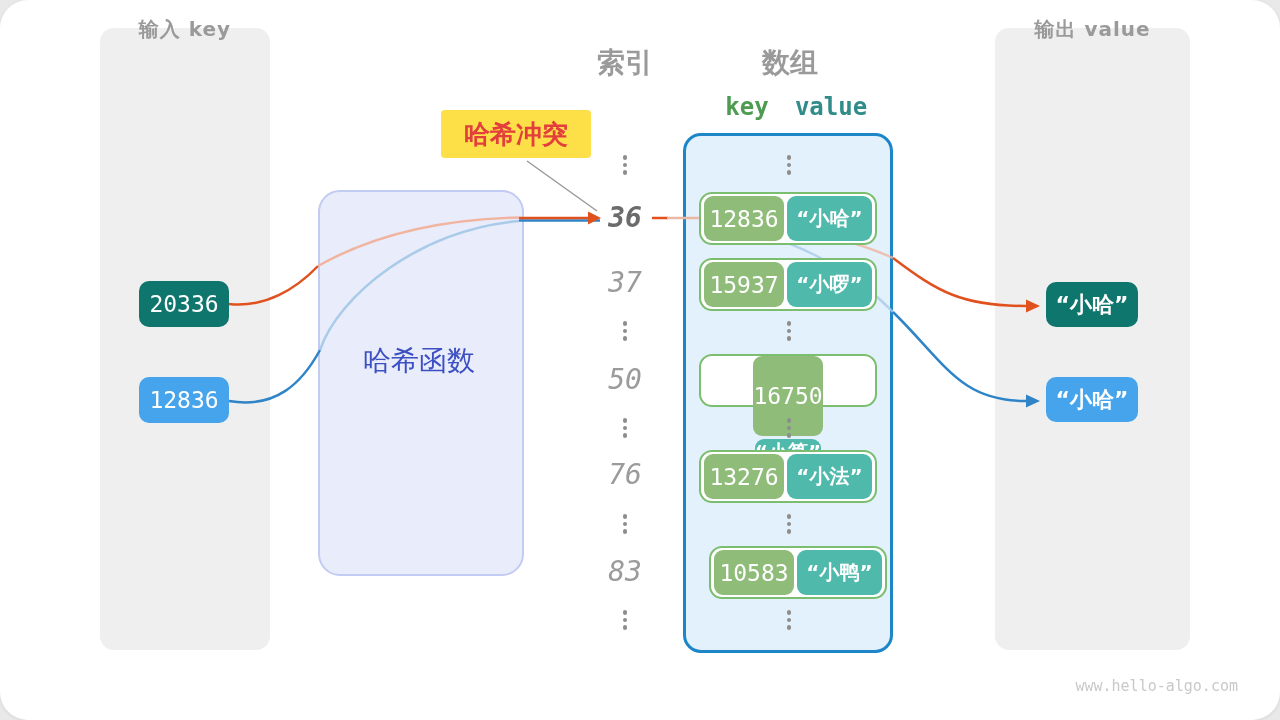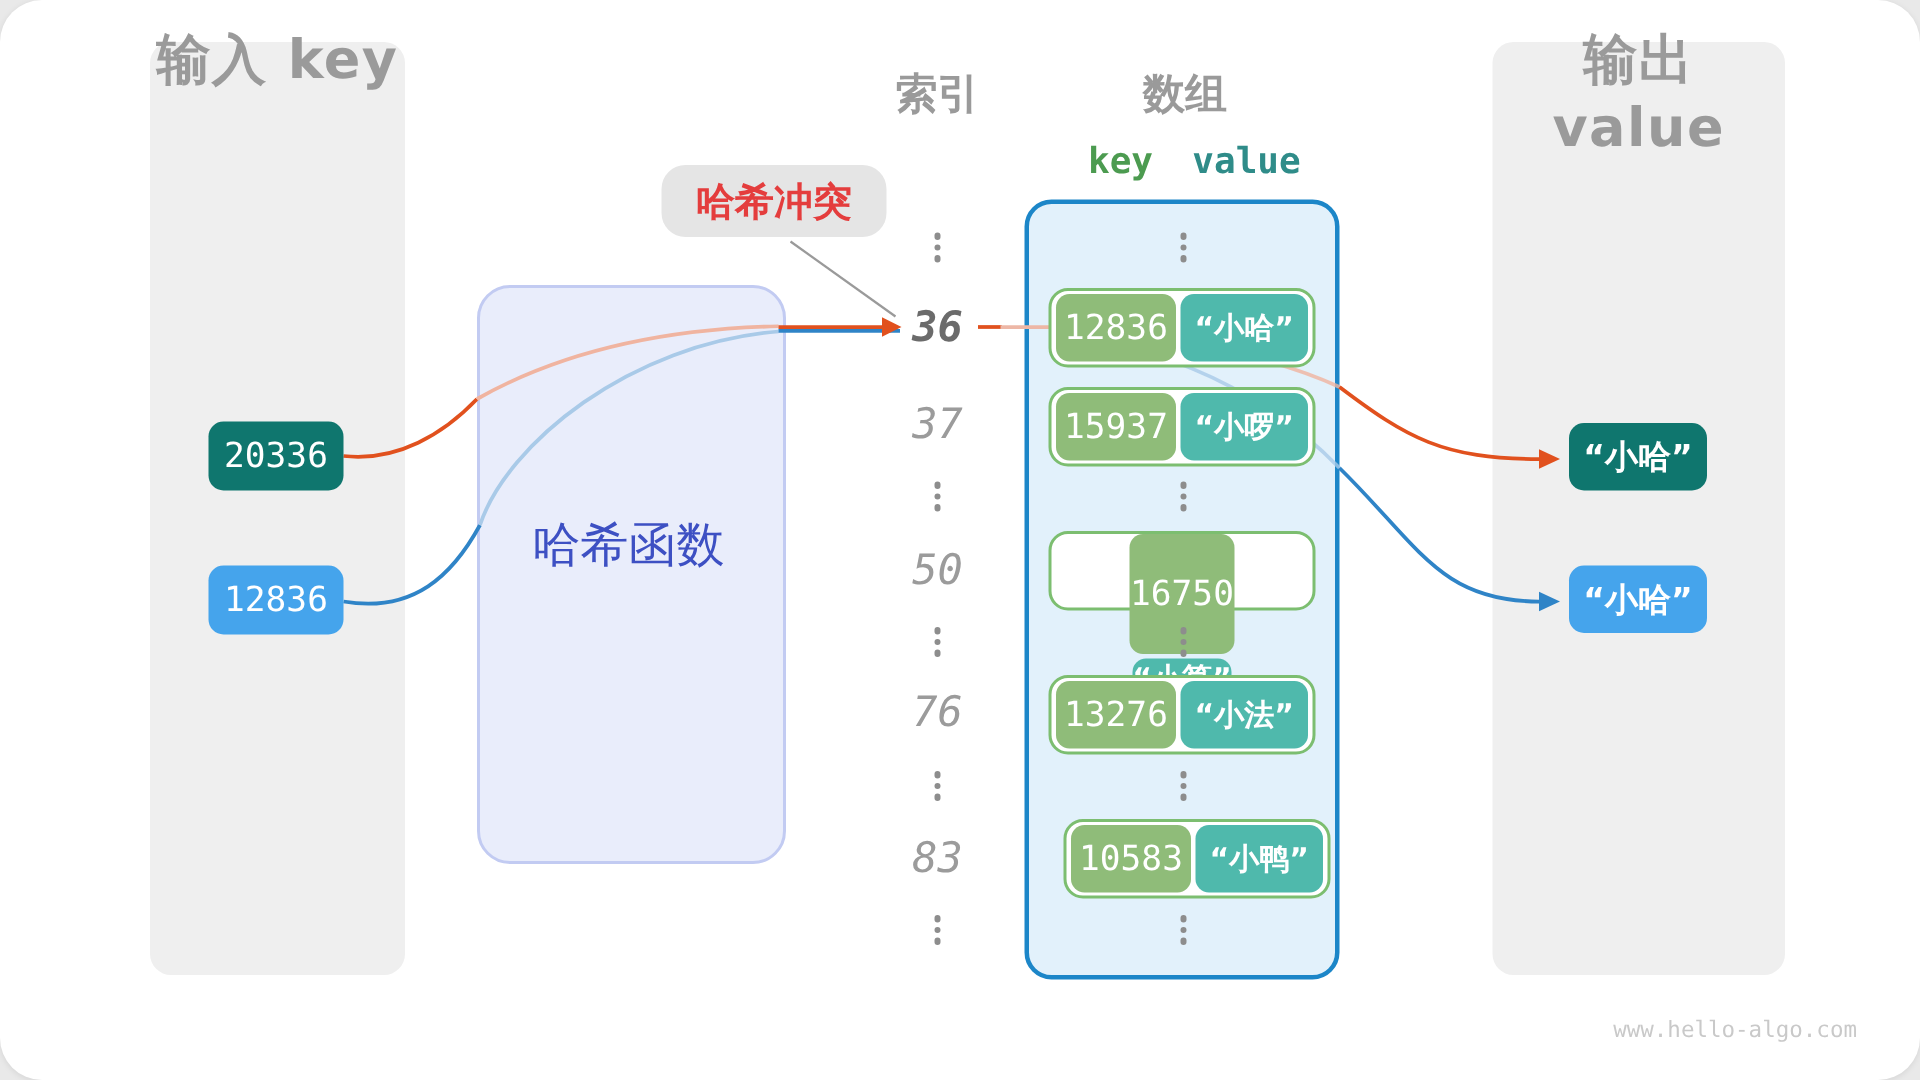--- a/index.html
+++ b/index.html
@@ -1,37 +1,37 @@
 <!DOCTYPE html>
 <html><head>
 <meta charset="utf-8">
 <style>
   html,body{margin:0;padding:0;background:#e9e9e9;font-family:"DejaVu Sans","Liberation Sans",sans-serif;}
   .stage{position:relative;width:1280px;height:720px;background:#ffffff;border-radius:28px;overflow:hidden;
          box-shadow:0 1px 4px rgba(0,0,0,.08);}
   
   .panel{position:absolute;top:28px;height:622px;background:#efefef;border-radius:14px;z-index:1;}
-  .panel-title{position:absolute;width:100%;top:16px;text-align:center;font-size:36px;font-weight:bold;
+  .panel-title{position:absolute;width:100%;top:16px;text-align:center;font-size:20px;font-weight:bold;
                color:#9a9a9a;letter-spacing:1px;z-index:4;}
   
   .chip{position:absolute;border-radius:10px;color:#ffffff;display:flex;align-items:center;justify-content:center;
         z-index:4;}
   .chip.mono{font-family:"DejaVu Sans Mono","Liberation Mono",monospace;font-size:23px;}
   .chip.cjk{font-size:22px;font-weight:bold;}
   .orange{background:#0f766e;}
   .blue{background:#45a4ec;}
   
   .hashbox{position:absolute;left:318px;top:190px;width:202px;height:382px;background:#e9edfb;
            border:2px solid #c2cbf2;border-radius:22px;z-index:2;}
-  .hash-title{position:absolute;left:318px;top:342px;width:202px;text-align:center;font-size:32px;
+  .hash-title{position:absolute;left:318px;top:342px;width:202px;text-align:center;font-size:28px;
               color:#3d50c3;z-index:4;}
   .hash-formula{position:absolute;left:318px;top:392px;width:202px;text-align:center;font-size:22px;
                 color:#3d50c3;font-family:"DejaVu Sans Mono","Liberation Mono",monospace;z-index:4;}
   
-  .callout{position:absolute;left:441px;top:110px;width:150px;height:48px;background:#e5e5e5;border-radius:16px;
+  .callout{position:absolute;left:441px;top:110px;width:150px;height:48px;background:#fde047;border-radius:4px;
            display:flex;align-items:center;justify-content:center;font-size:26px;font-weight:bold;color:#e43d3d;
            z-index:5;}
   
   .col-head{position:absolute;top:44px;width:110px;text-align:center;font-size:28px;font-weight:bold;
             color:#9a9a9a;z-index:4;}
   .kv-head{position:absolute;top:93px;text-align:center;font-size:24px;font-weight:bold;
            font-family:"DejaVu Sans Mono","Liberation Mono",monospace;z-index:4;}
   .kv-key{left:707px;width:80px;color:#4c9b50;}
   .kv-val{left:790px;width:82px;color:#2f8c89;}
   

